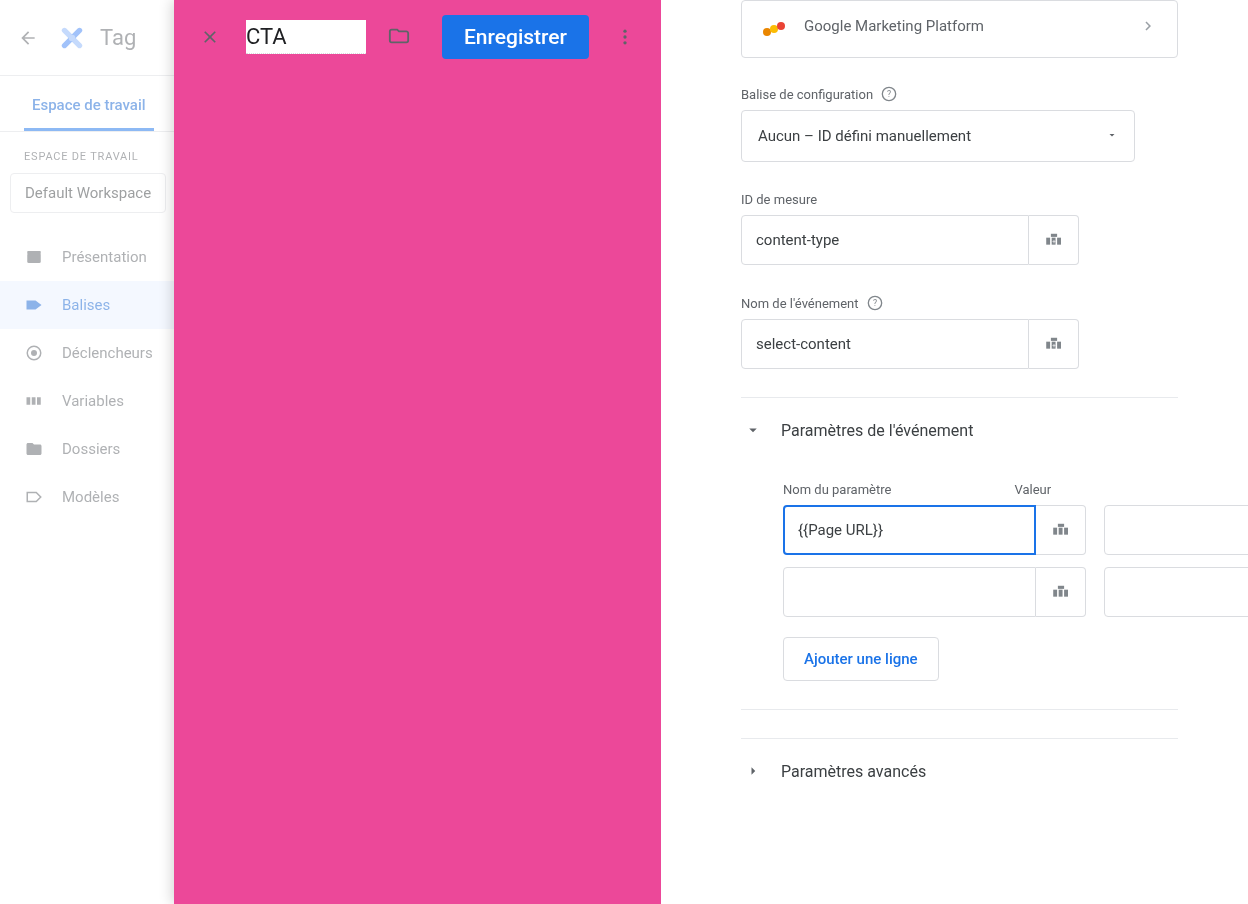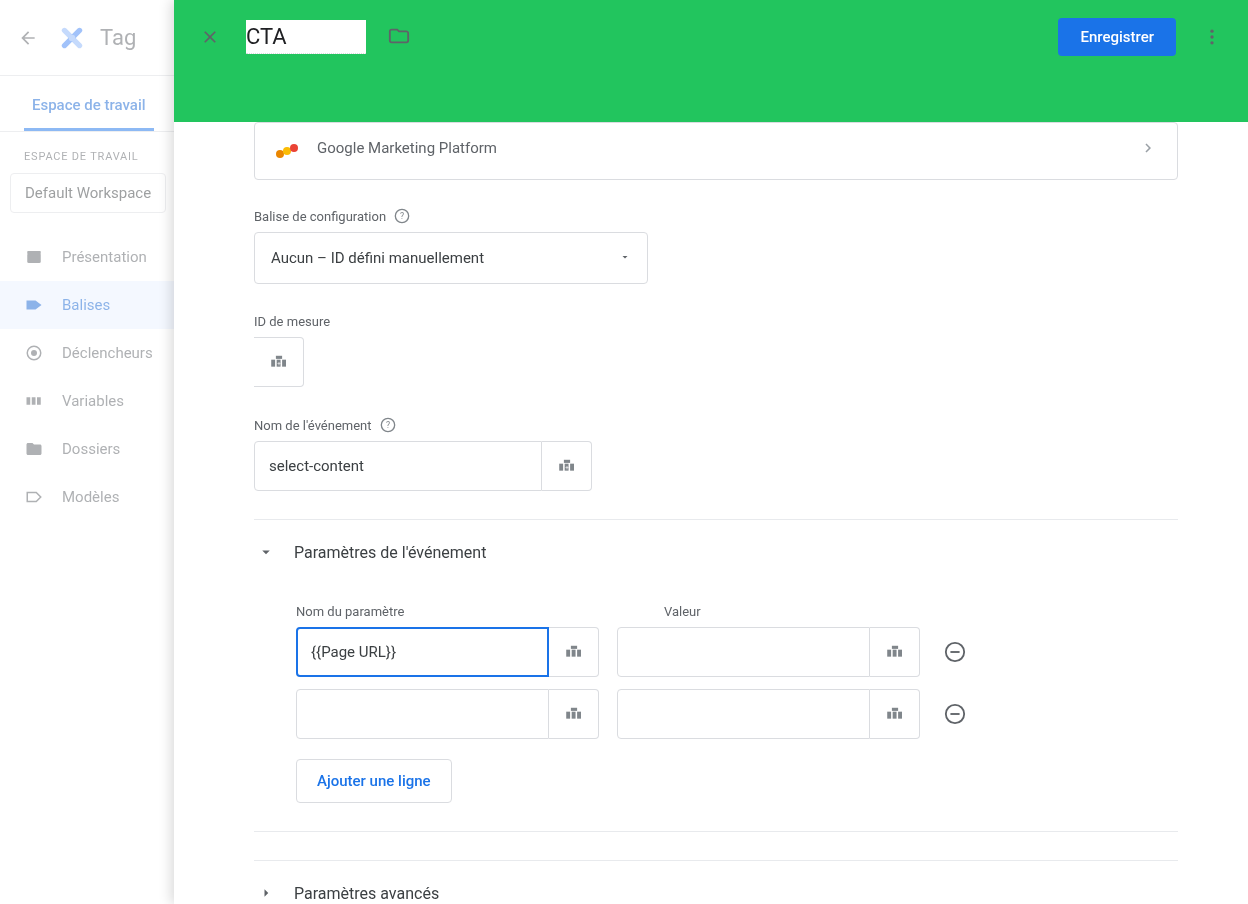--- a/index.html
+++ b/index.html
@@ -16,27 +16,27 @@
   .bg-tab { padding: 0 8px 14px 8px; color:#1967d2; font-size:15px; border-bottom:3px solid #1a73e8; font-weight:500; }
   .ws-label { padding: 18px 24px 10px 24px; font-size:11px; letter-spacing:0.8px; color:#5f6368; text-transform:uppercase; }
   .ws-chip { margin-left:10px; display:inline-block; border:1px solid #dadce0; border-radius:4px; padding:10px 14px; font-size:15px; color:#3c4043; background:#fff; }
   .side-nav { margin-top:20px; }
   .side-item { display:flex; align-items:center; gap:18px; padding: 14px 24px; color:#5f6368; font-size:15px; }
   .side-item.active { color:#1967d2; background:#e8f0fe; border-top-right-radius:24px; border-bottom-right-radius:24px; }
   .side-icon { width:20px; height:20px; display:flex; align-items:center; justify-content:center; }
   .overlay-dim { position:absolute; inset:0; background:rgba(255,255,255,0.5); }
 
   
-  .modal { position:absolute; left:174px; top:0; right:0; bottom:0; background:#22c55e; box-shadow: -3px 0 12px rgba(0,0,0,0.15); display:flex; flex-direction:column;gap:48px; }
+  .modal { position:absolute; left:174px; top:0; right:0; bottom:0; background:#ec4899; box-shadow: -3px 0 12px rgba(0,0,0,0.15); display:flex; flex-direction:row; }
   .modal-header { height:74px; display:flex; align-items:center; padding: 0 16px; gap: 16px; }
   .close-x { width:40px; height:40px; display:flex; align-items:center; justify-content:center; color:#5f6368; cursor:pointer; }
   .tag-name-input { font-size:22px; color:#202124; border:none; border-bottom:1px dotted #dadce0; padding:4px 0; width:120px; }
   .folder-icon { color:#5f6368; margin-left:6px; }
   .header-spacer { flex:1; }
-  .save-btn { background:#1a73e8; color:#fff; border:none; border-radius:4px; padding: 10px 22px; font-size:15px; font-weight:500; cursor:pointer; }
+  .save-btn { background:#1a73e8; color:#fff; border:none; border-radius:4px; padding: 10px 22px; font-size:21px; font-weight:500; cursor:pointer; }
   .more-btn { width:40px; height:40px; display:flex; align-items:center; justify-content:center; color:#5f6368; cursor:pointer; }
 
   .modal-body { flex:1; overflow:auto; padding: 0 70px 40px 80px; background:#fff; }
   .platform-row { border:1px solid #dadce0; border-radius:4px; padding: 16px 20px; display:flex; align-items:flex-start; gap:18px; margin-bottom:28px; }
   .platform-icon { width:24px; height:24px; display:flex; align-items:center; justify-content:center; }
   .platform-label { color:#5f6368; font-size:15px; }
   .platform-arrow { margin-left:auto; color:#9aa0a6; }
 
   .field-label { display:flex; align-items:center; gap:8px; color:#5f6368; font-size:13px; margin-bottom:8px; margin-top:4px; }
   .help-icon { width:16px; height:16px; color:#80868b; }
@@ -199,20 +199,21 @@
       <span>Aucun – ID défini manuellement</span>
       <span><svg width="12" height="12" viewBox="0 0 24 24">
             <path fill="#5f6368" d="M7 10l5 5 5-5z"></path>
           </svg></span>
     </div>
 
     <div class="section-gap"></div>
 
     <div class="field-label">ID de mesure</div>
     <div class="input-row">
+      <input class="text-input" value="content-type" style="">
       <div class="brick-btn">
         <svg width="20" height="14" viewBox="0 0 24 18">
             <rect x="2" y="6" width="5" height="9" fill="currentColor"></rect>
             <rect x="9" y="6" width="5" height="9" fill="currentColor"></rect>
             <rect x="16" y="6" width="5" height="9" fill="currentColor"></rect>
             <rect x="8" y="1" width="8" height="4" fill="currentColor"></rect>
             <text x="12" y="13" text-anchor="middle" font-size="8" fill="#fff">+</text>
           </svg>
       </div>
     </div>

